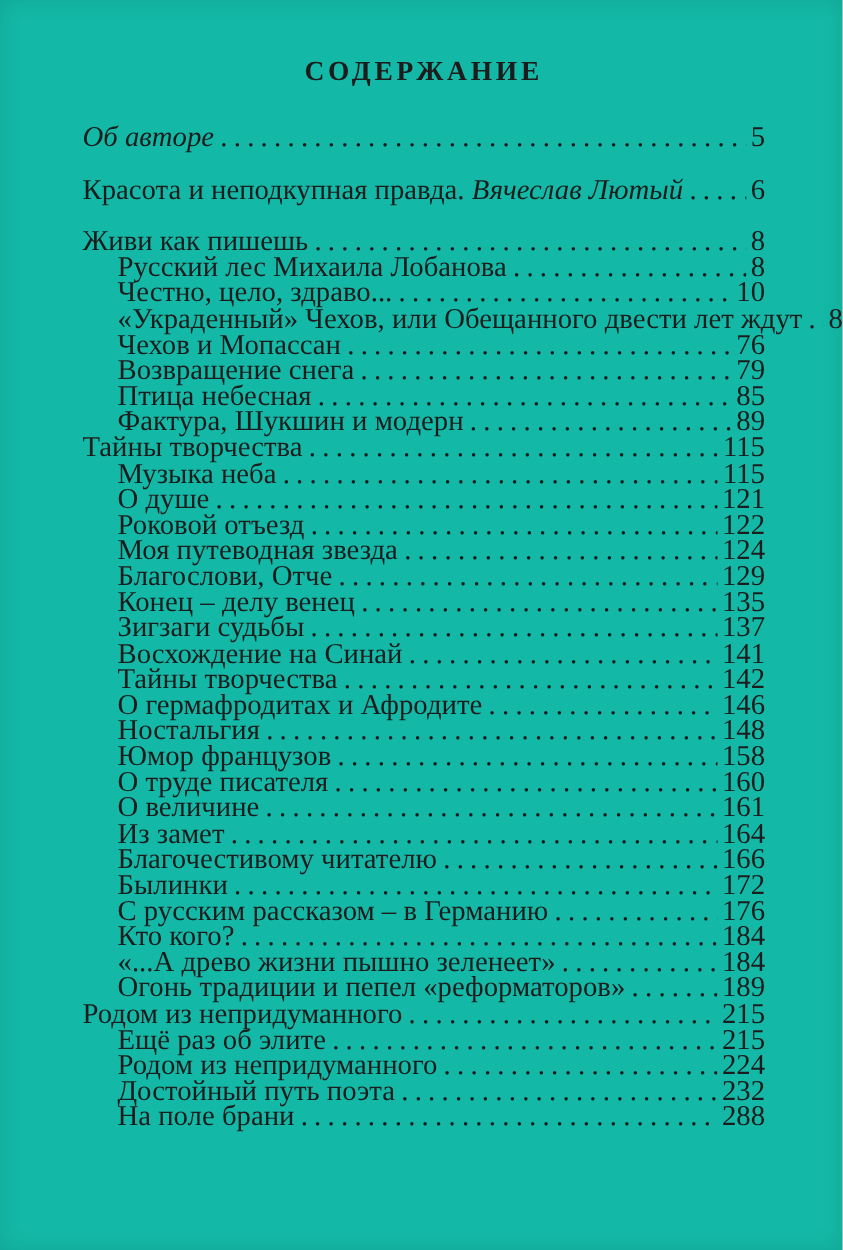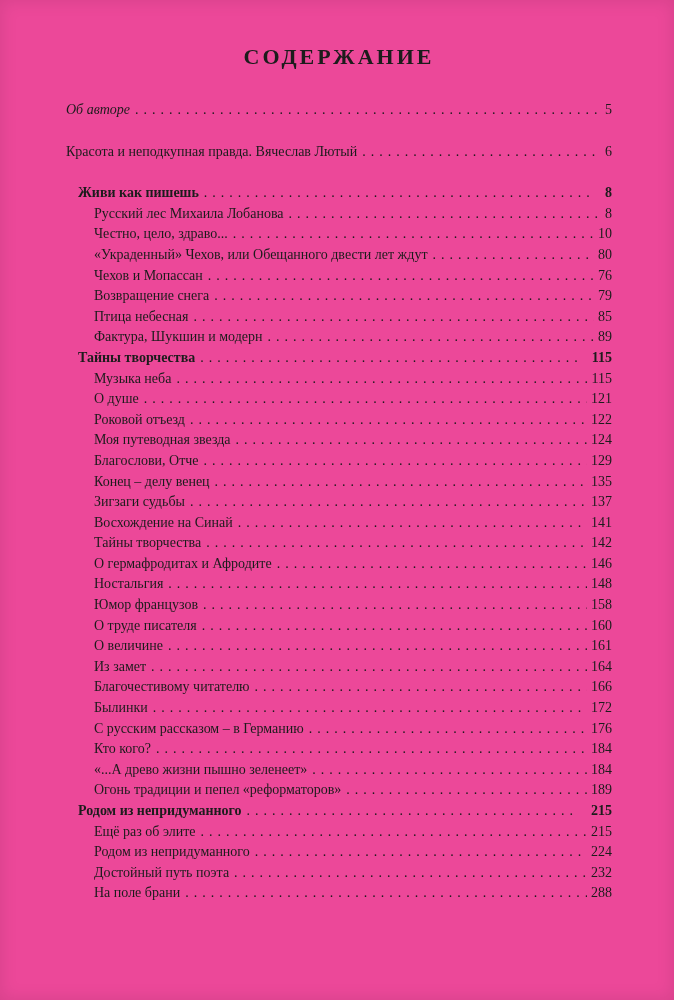--- a/index.html
+++ b/index.html
@@ -5,63 +5,63 @@
   html, body {
     margin: 0;
     padding: 0;
     background: #e9e9e9;
   }
   .page {
     position: relative;
     width: 674px;
     height: 1000px;
     margin: 0 auto;
-    background: #ec4899;
+    background: #14b8a6;
     box-shadow: inset 0 0 18px rgba(0,0,0,0.10);
     box-sizing: border-box;
     padding: 44px 62px 30px 66px;
     font-family: "Liberation Serif", "DejaVu Serif", serif;
     color: #1c1c1c;
     overflow: hidden;
   }
   .title {
     margin: 0 0 30px 0;
     text-align: center;
     font-size: 22px;
     font-weight: bold;
     letter-spacing: 3px;
     line-height: 26px;
   }
   .toc-list {
-    font-size: 14px;
+    font-size: 23px;
     line-height: 20.6px;
   }
   .row {
     display: flex;
     align-items: baseline;
   }
   .row.space-before {
     margin-top: 21px;
   }
   .row.level-1 {
     padding-left: 28px;
     align-items: center;
   }
   .row.bold .label,
   .row.bold .pagenum {
-    font-weight: bold;
-    margin-left: 12px;
+    font-weight: normal;
   }
   .row.italic .label {
     font-style: italic;
   }
   .label {
     white-space: nowrap;
   }
   .label .author {
+    font-style: italic;
   }
   .dots {
     flex: 1 1 auto;
     overflow: hidden;
     white-space: nowrap;
     margin: 0 2px 0 5px;
     min-width: 12px;
   }
   .dots::after {
     content: "..................................................................................................";

